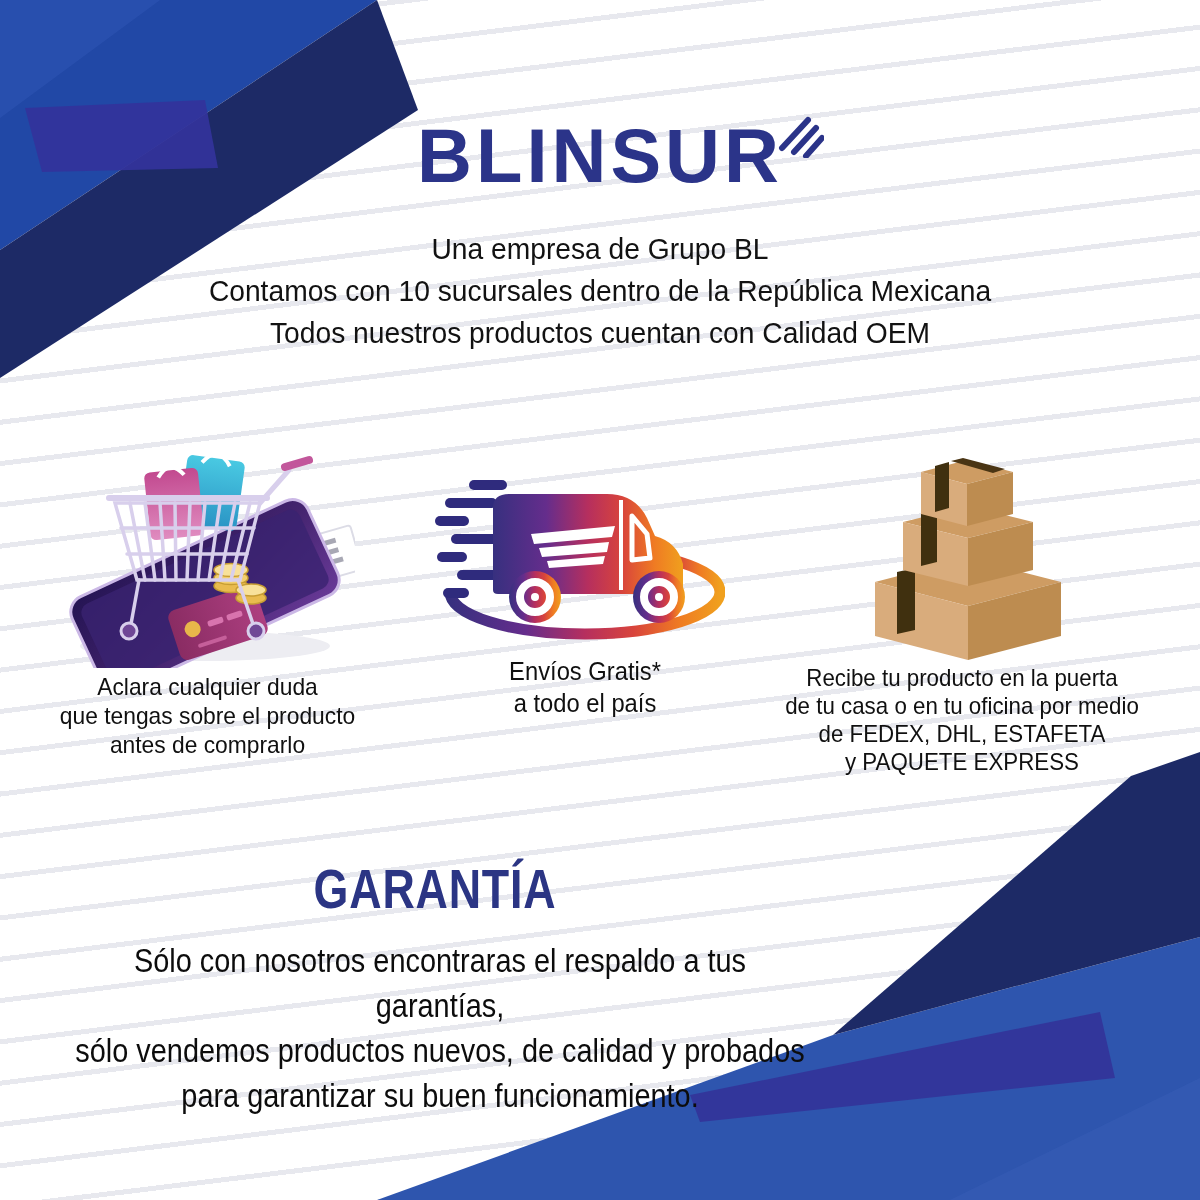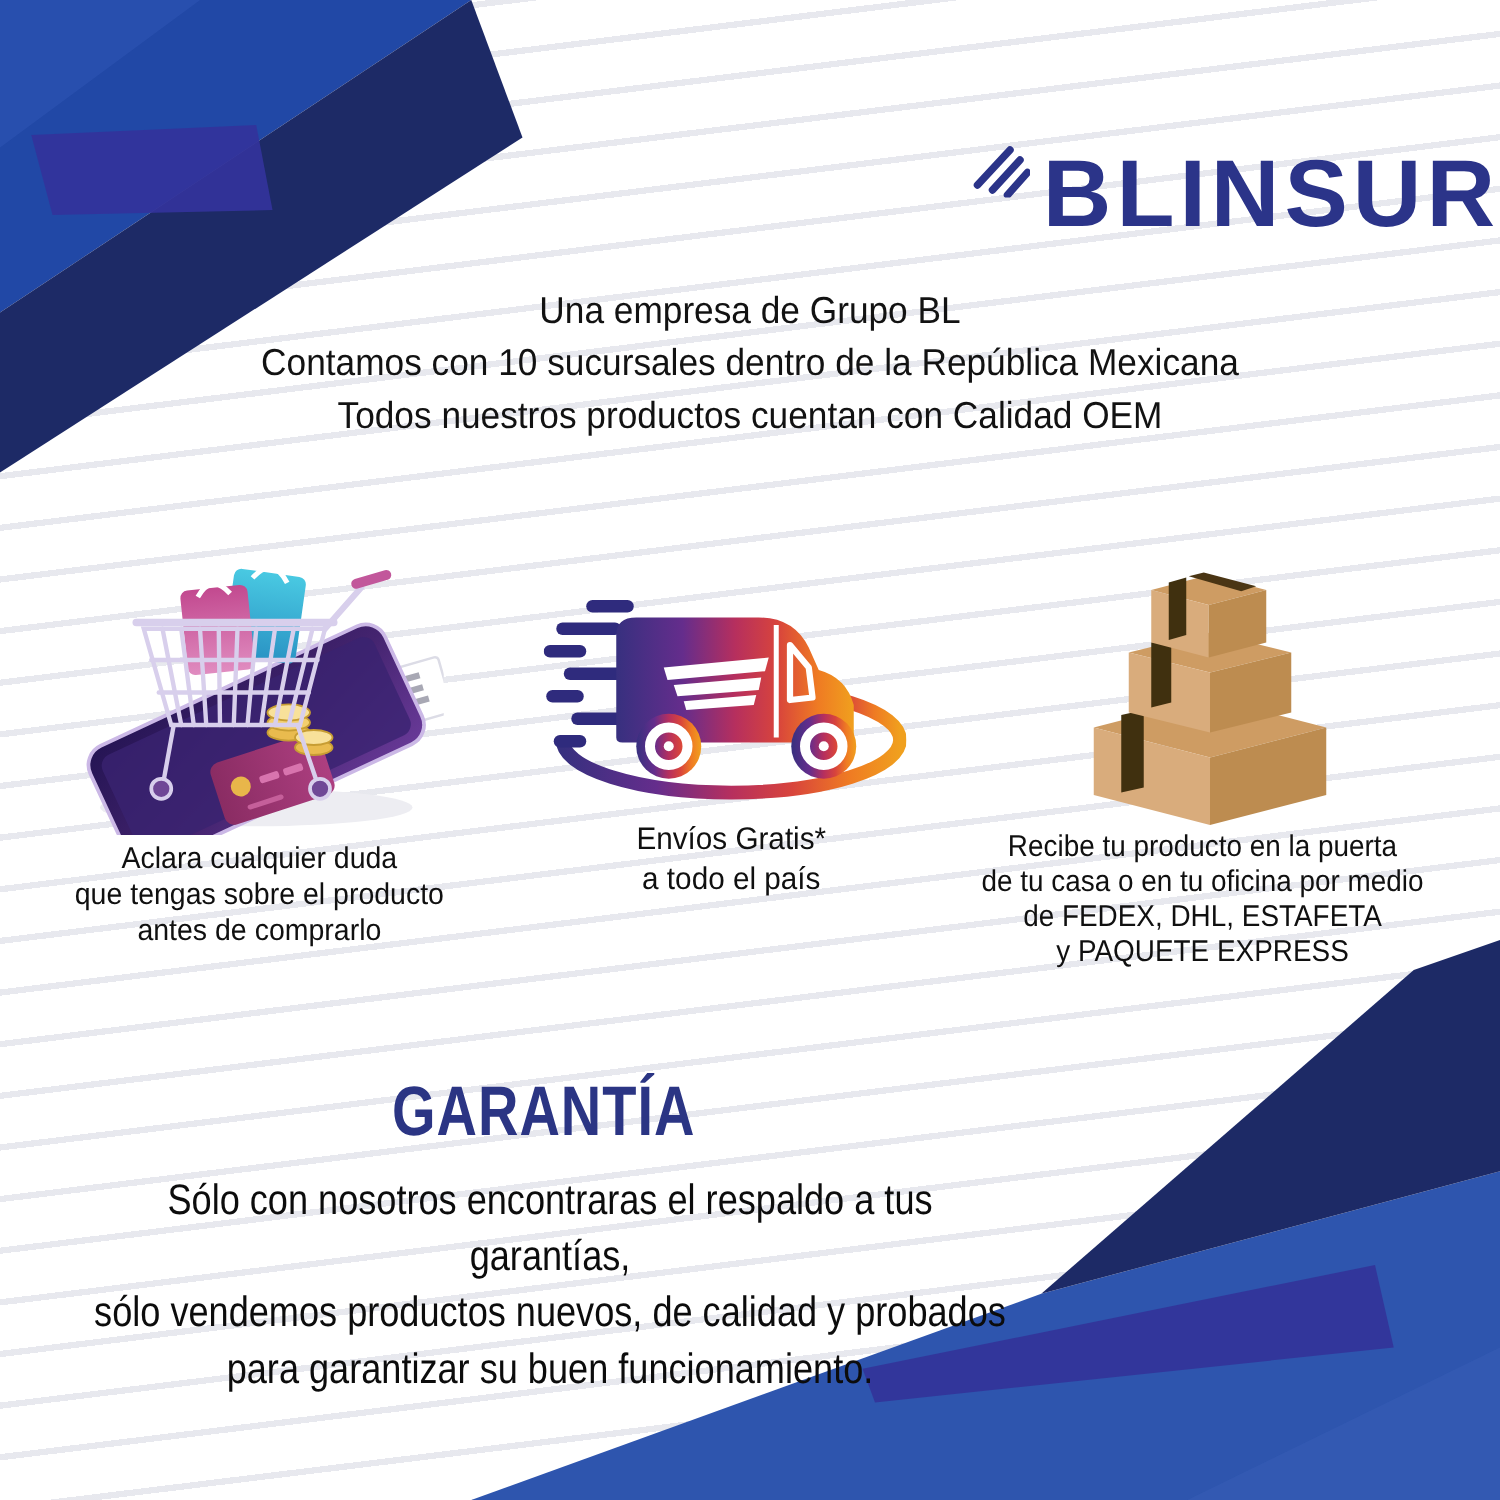--- a/index.html
+++ b/index.html
@@ -12,21 +12,21 @@
       rgba(255,255,255,0) 0px, rgba(255,255,255,0) 36px,
       rgba(203,205,218,.45) 36px, rgba(203,205,218,.45) 41px);
     transform:rotate(-7deg);z-index:0;}
 
   .corner{position:absolute;z-index:1;}
   .corner-tl{left:0;top:0;}
   .corner-br{left:370px;top:745px;}
 
   .content{position:absolute;inset:0;z-index:2;}
 
-  .logo-wrap{position:absolute;left:0;top:112px;width:1200px;text-align:right;}
+  .logo-wrap{position:absolute;left:0;top:112px;width:1200px;text-align:center;}
   .logo-text{font-size:76px;font-weight:700;letter-spacing:4px;color:#2b3489;
     font-family:"Liberation Sans",sans-serif;}
   .logo-flash{position:absolute;left:778px;top:114px;}
 
   .intro{position:absolute;left:0;top:228px;width:1200px;text-align:center;
     font-size:30px;line-height:42px;color:#121212;transform:scaleX(.94);}
   .intro span{display:block;}
 
   .feat-icon{position:absolute;}
   .caption{position:absolute;text-align:center;color:#101010;}

